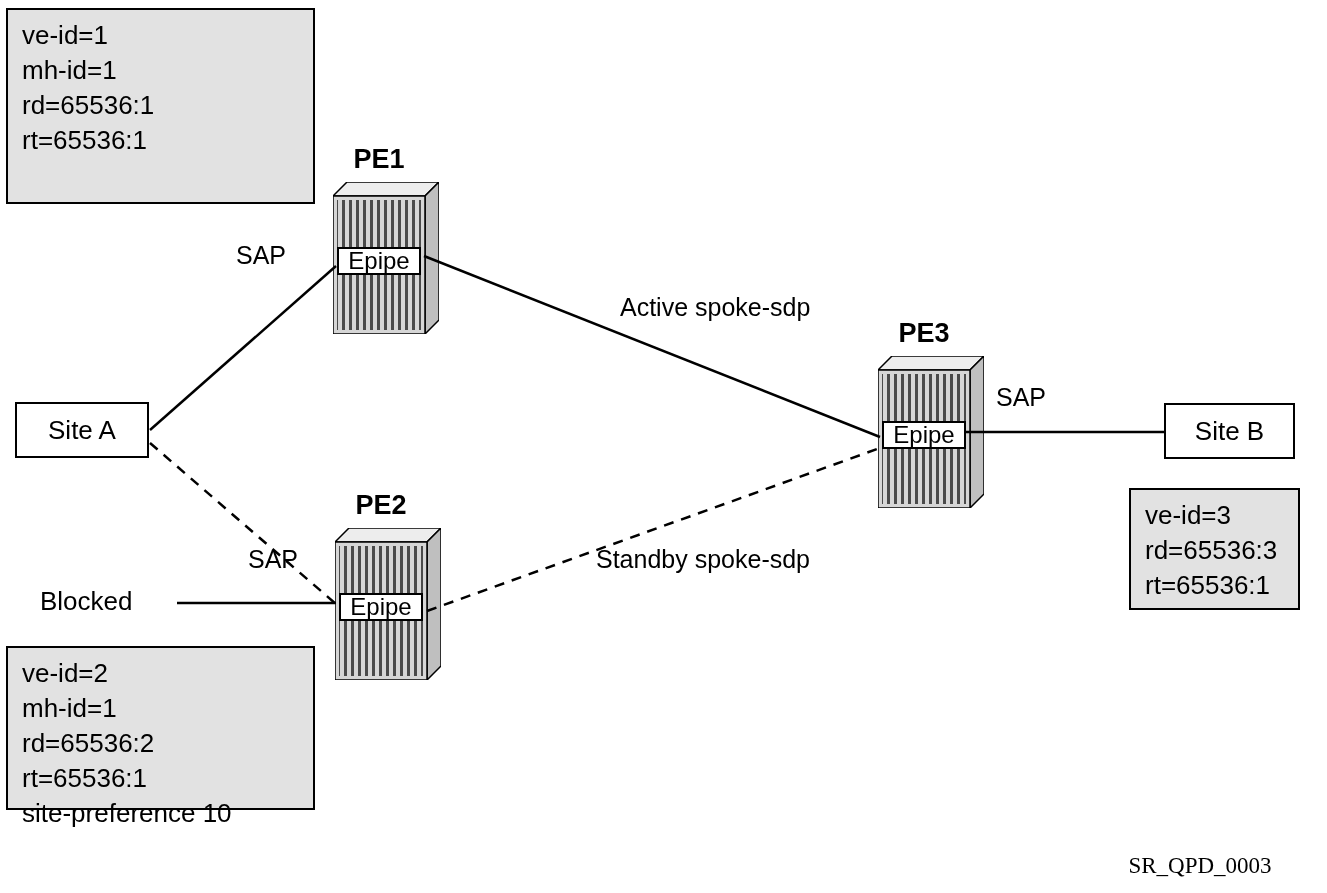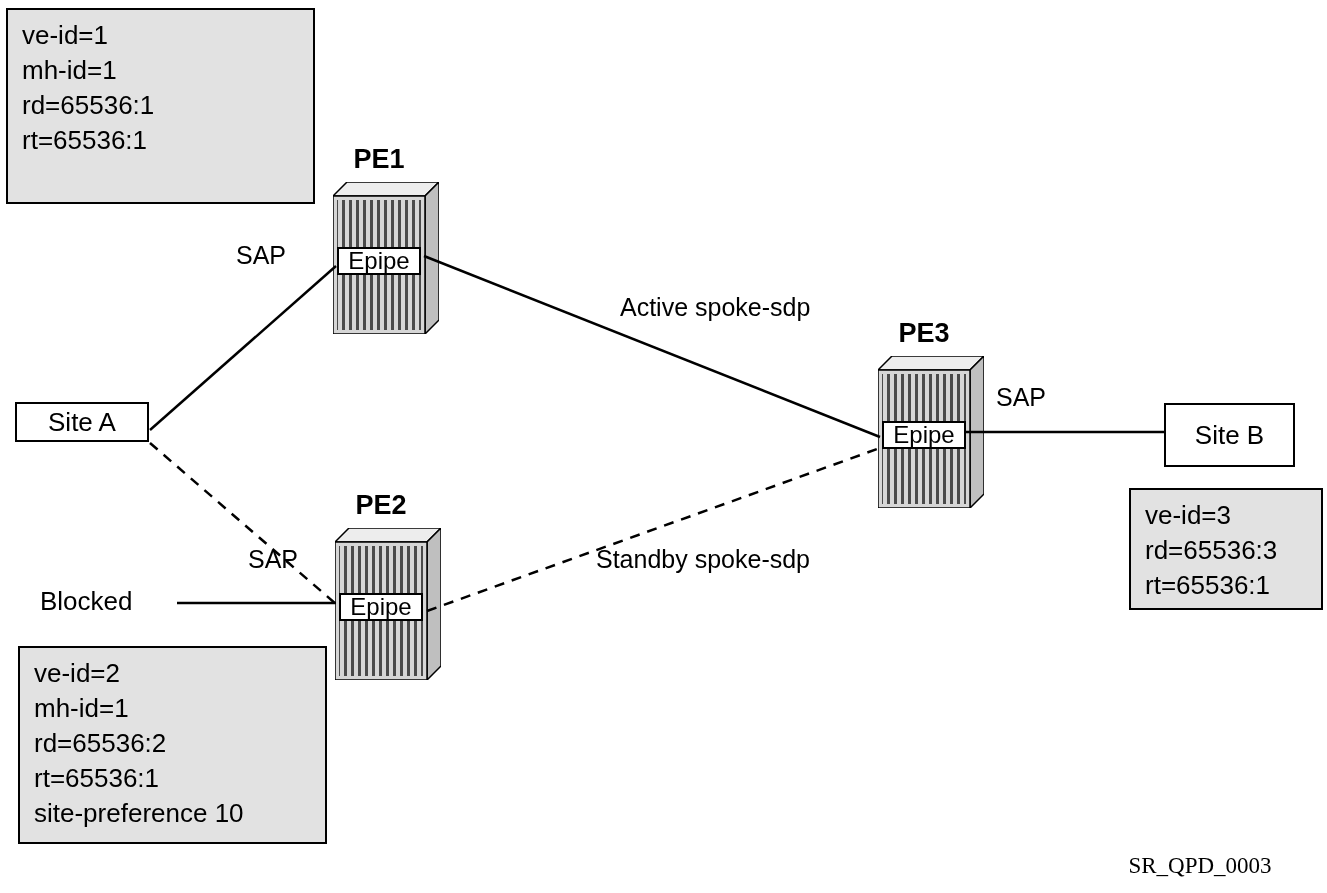--- a/index.html
+++ b/index.html
@@ -107,38 +107,38 @@
     <line x1="177" y1="603" x2="336" y2="603" stroke="#000" stroke-width="2.5"></line>
   </svg>
 
   <div class="infobox overlay" style="left:6px; top:8px; width:309px; height:196px">
     <div>ve-id=1</div>
     <div>mh-id=1</div>
     <div>rd=65536:1</div>
     <div>rt=65536:1</div>
   </div>
 
-  <div class="infobox overlay" style="left:18px; top:646px; width:309px; height:198px">
+  <div class="infobox overlay" style="left:6px; top:646px; width:309px; height:164px">
     <div>ve-id=2</div>
     <div>mh-id=1</div>
     <div>rd=65536:2</div>
     <div>rt=65536:1</div>
     <div>site-preference 10</div>
   </div>
 
-  <div class="infobox overlay" style="left:1129px; top:488px; width:194px; height:122px">
+  <div class="infobox overlay" style="left:1129px; top:488px; width:171px; height:122px">
     <div>ve-id=3</div>
     <div>rd=65536:3</div>
     <div>rt=65536:1</div>
   </div>
 
-  <div class="sitebox overlay" style="left:15px; top:402px; width:134px; height:40px">
+  <div class="sitebox overlay" style="left:15px; top:402px; width:134px; height:56px">
     <span>Site A</span>
   </div>
-  <div class="sitebox overlay" style="left:1164px; top:403px; width:131px; height:64px">
+  <div class="sitebox overlay" style="left:1164px; top:403px; width:131px; height:56px">
     <span>Site B</span>
   </div>
 
   <div class="pe-name overlay" style="left:333px; top:143px">PE1</div>
   <div class="pe-name overlay" style="left:335px; top:489px">PE2</div>
   <div class="pe-name overlay" style="left:878px; top:317px">PE3</div>
 
   <div class="epipebox overlay" style="left:337px; top:247px">
     <span>Epipe</span>
   </div>

